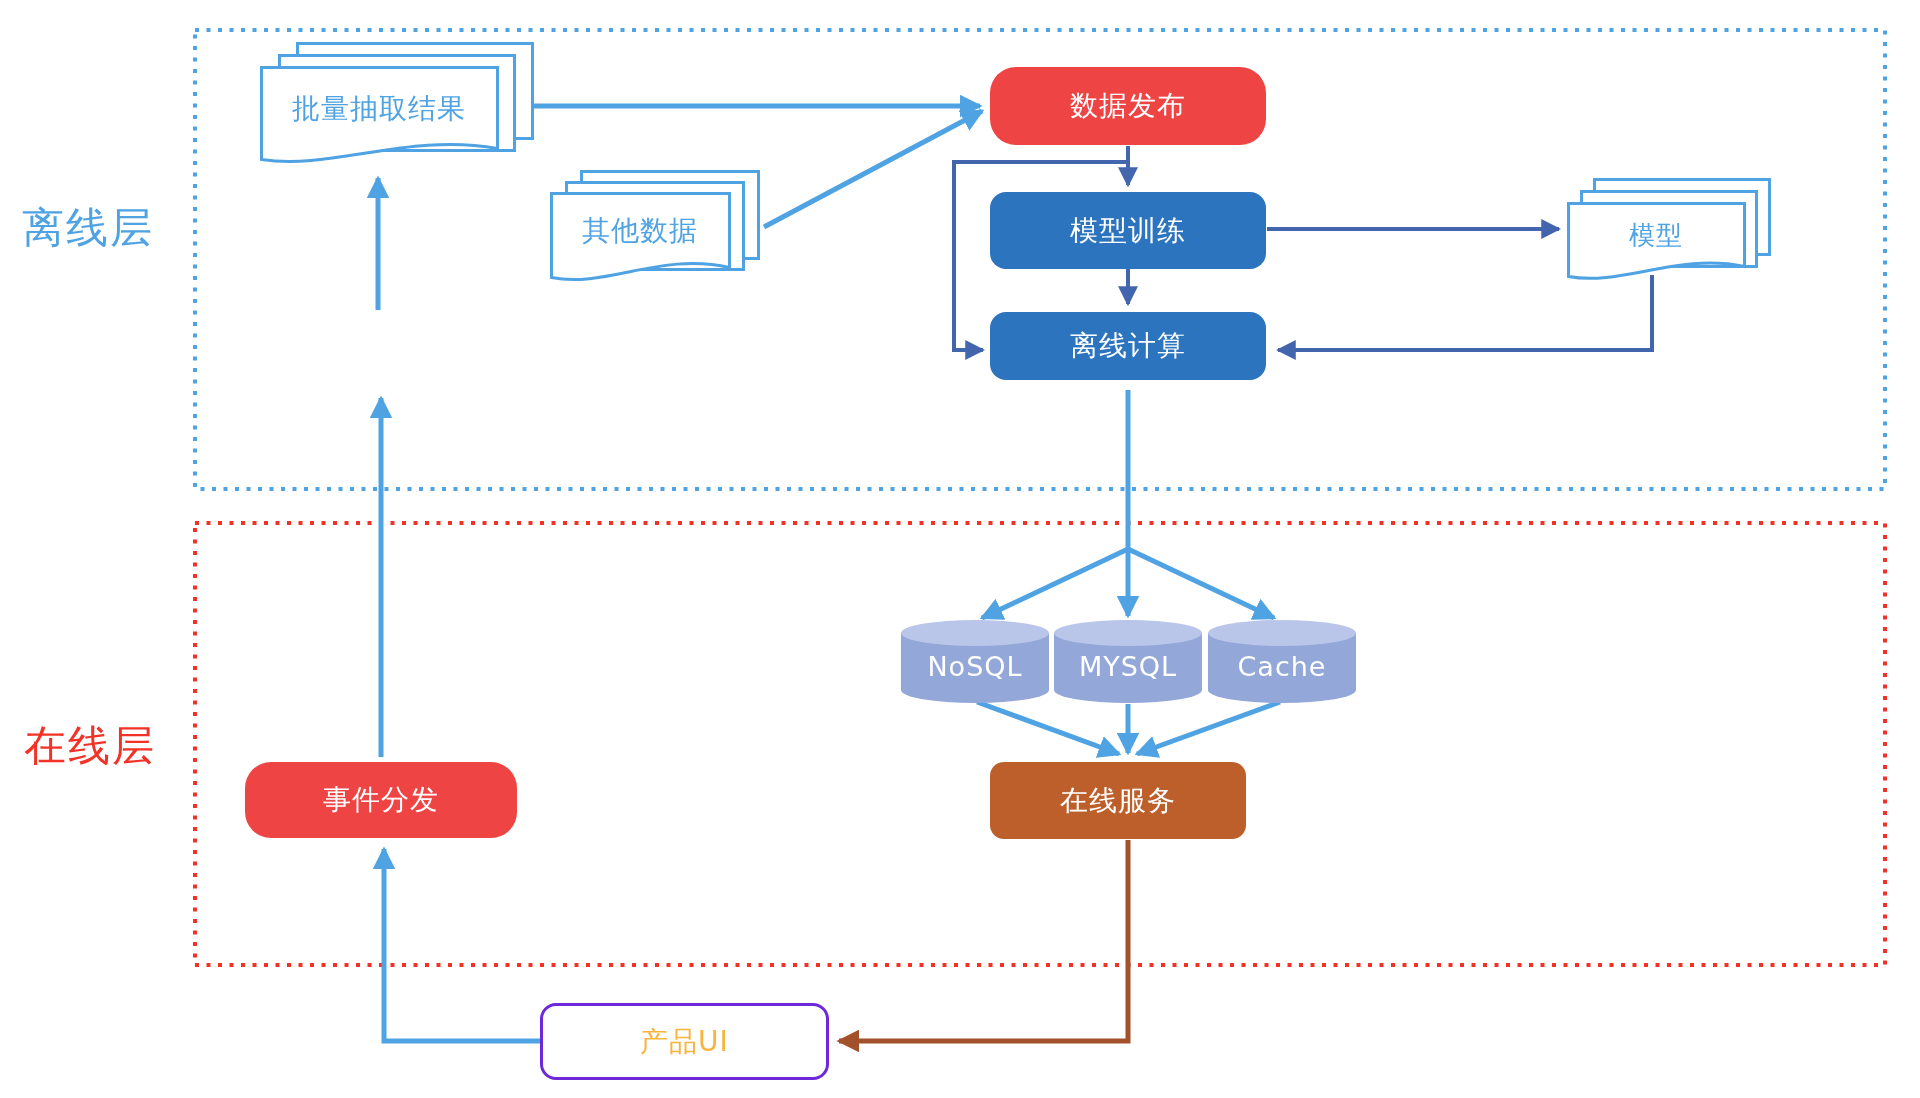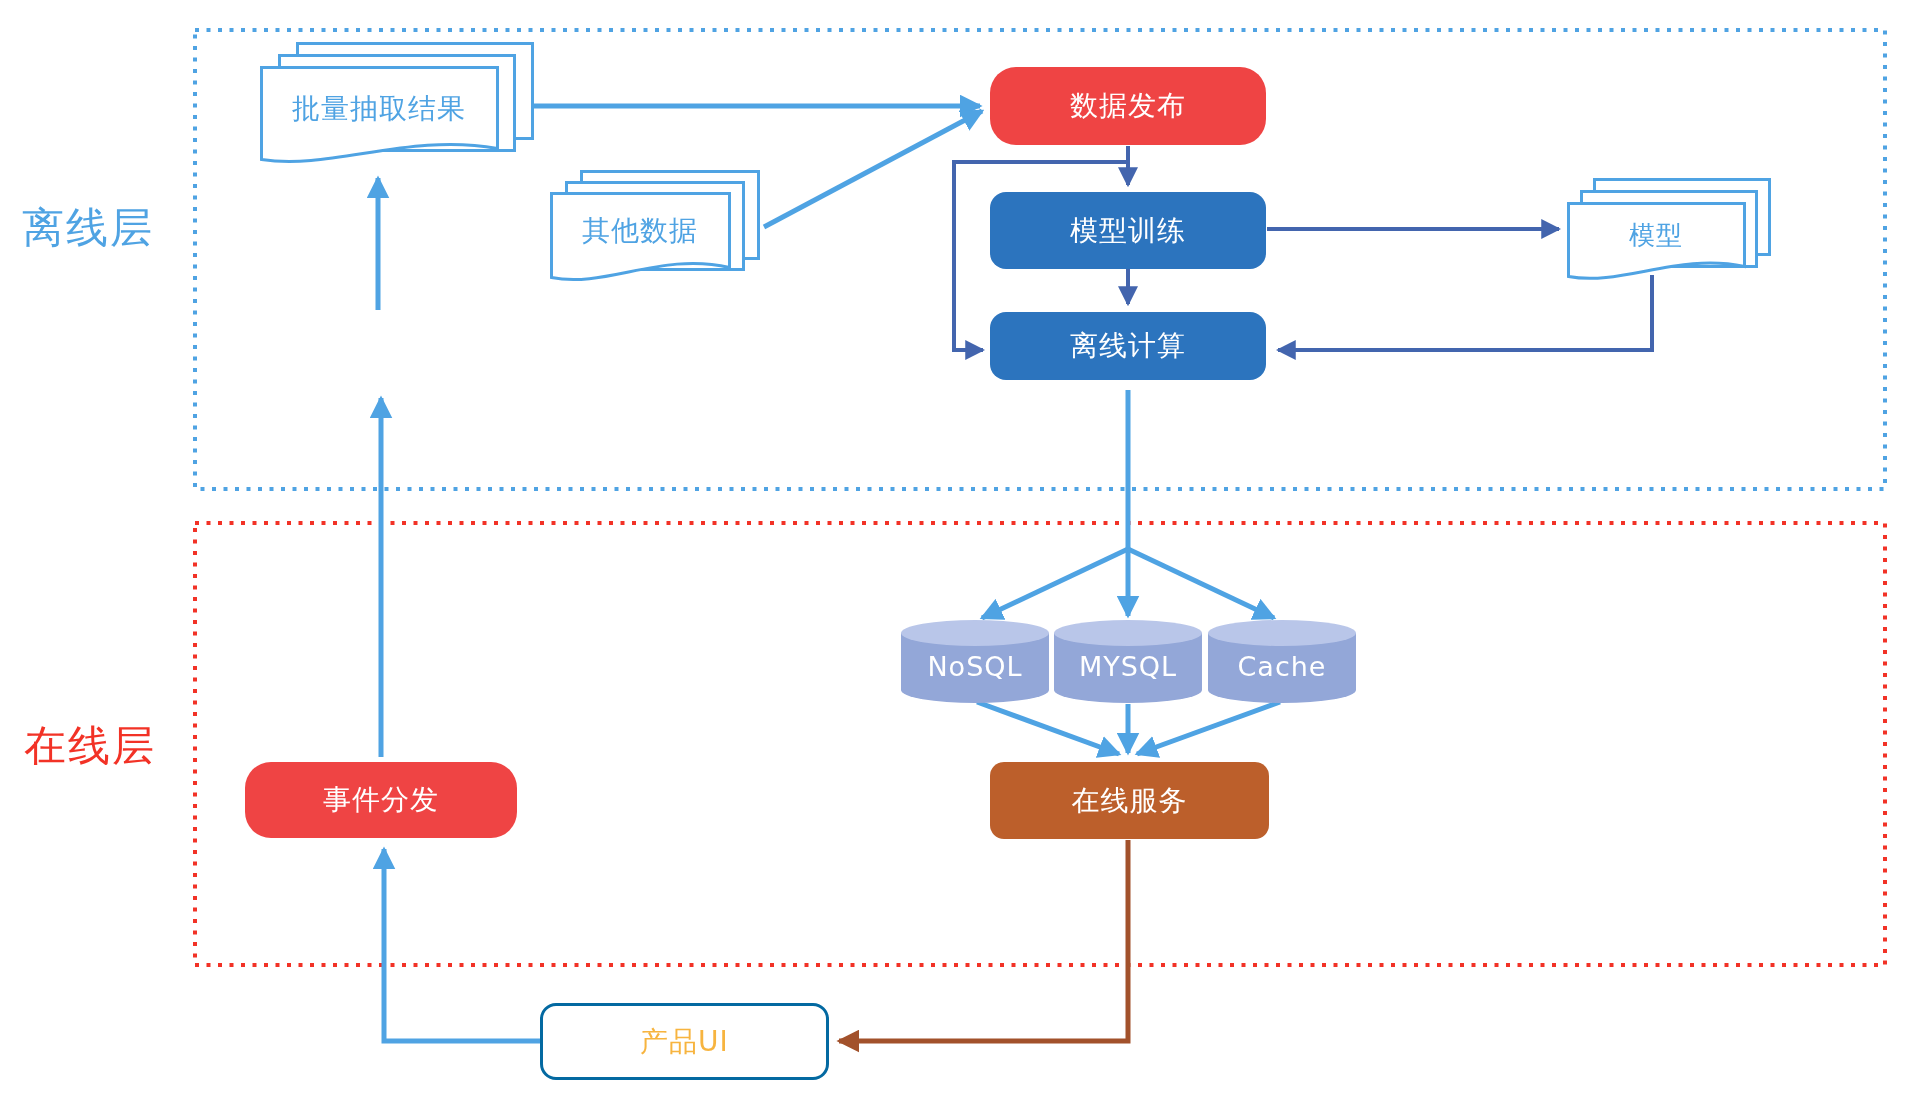--- a/index.html
+++ b/index.html
@@ -6,21 +6,21 @@
   #stage{
     position:relative;width:1920px;height:1098px;background:#ffffff;overflow:hidden;
     font-family:"DejaVu Sans","Liberation Sans",sans-serif;
   }
   #edges{position:absolute;left:0;top:0;z-index:1;}
   .node{position:absolute;z-index:2;display:flex;align-items:center;justify-content:center;}
   .node .lbl{color:#ffffff;font-size:28px;letter-spacing:1px;white-space:nowrap;}
   .rect-green{background:#ef4444;border-radius:26px;}
   .rect-blue{background:#2C74BE;border-radius:16px;}
   .rect-brown{background:#BC5F2B;border-radius:14px;}
-  .rect-outline-yellow{background:#ffffff;border:3px solid #0369a1;border-radius:16px;}
+  .rect-outline-yellow{background:#ffffff;border:3px solid #6d28d9;border-radius:16px;}
   .rect-outline-yellow .lbl{color:#F7B43F;}
   .layer-label{position:absolute;z-index:2;font-size:42px;letter-spacing:2px;white-space:nowrap;}
   .layer-label.offline{color:#4FA3E3;}
   .layer-label.online{color:#F23226;}
   .doc-stack{position:absolute;z-index:2;}
   .doc-stack svg{position:absolute;left:0;top:0;}
   .doc-stack .lbl{
     position:absolute;display:flex;align-items:center;justify-content:center;
     color:#4FA3E3;font-size:28px;letter-spacing:1px;white-space:nowrap;
   }
@@ -121,21 +121,21 @@
   </div>
 
   <div class="node rect-blue" style="left:990px;top:192px;width:276px;height:77px;">
     <span class="lbl">模型训练</span>
   </div>
 
   <div class="node rect-blue" style="left:990px;top:312px;width:276px;height:68px;">
     <span class="lbl">离线计算</span>
   </div>
 
-  <div class="node rect-brown" style="left:990px;top:762px;width:279px;height:77px;">
+  <div class="node rect-brown" style="left:990px;top:762px;width:256px;height:77px;">
     <span class="lbl">在线服务</span>
   </div>
 
   <div class="node rect-green" style="left:245px;top:762px;width:272px;height:76px;">
     <span class="lbl">事件分发</span>
   </div>
 
   <div class="node rect-outline-yellow" style="left:540px;top:1003px;width:283px;height:71px;">
     <span class="lbl">产品UI</span>
   </div>

